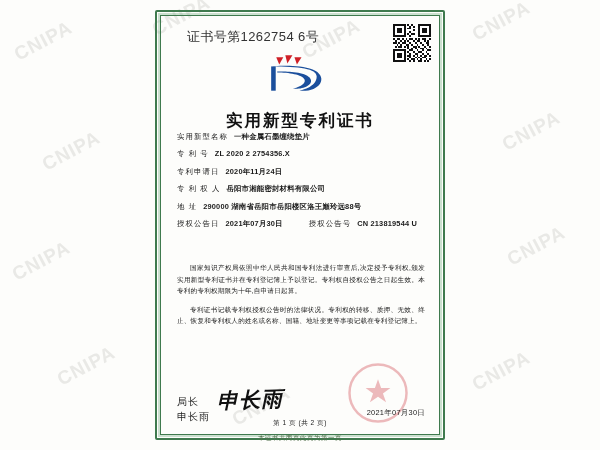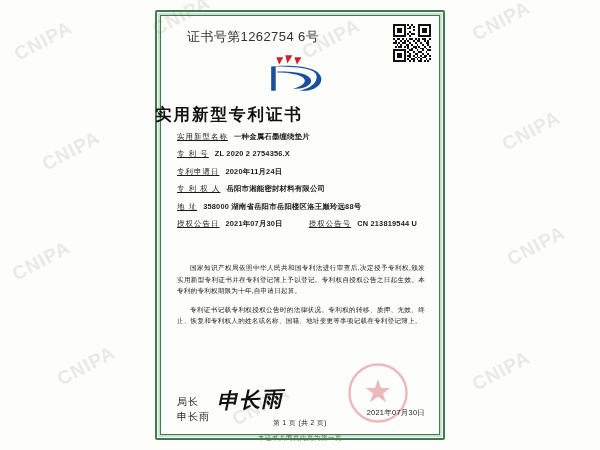--- a/index.html
+++ b/index.html
@@ -79,22 +79,22 @@
     left: 50%;
     top: 44px;
     transform: translateX(-50%);
     width: 86px;
     height: 40px;
   }
   #title {
     position: absolute;
     left: 0;
     right: 0;
-    top: 94px;
-    text-align: left;
+    top: 100px;
+    text-align: center;
     font-size: 16.5px;
     font-weight: bold;
     color: #111;
     letter-spacing: 2px;
     font-family: "DejaVu Sans", sans-serif;
   }
   #fields {
     position: absolute;
     left: 22px;
     right: 18px;
@@ -106,21 +106,20 @@
   .field-row {
     display: flex;
     align-items: baseline;
     margin-bottom: 7.5px;
     white-space: nowrap;
   }
   .field-label {
     flex: 0 0 auto;
     letter-spacing: 1.1px;
     color: #1a1a1a;
-    text-decoration: underline;
   }
   .field-value {
     margin-left: 6px;
     color: #1a1a1a;
     letter-spacing: 0.2px;
     overflow: hidden;
     text-overflow: ellipsis;
     font-weight: bold;
   }
   .field-row.dual .half {
@@ -367,21 +366,21 @@
       <div class="field-row">
         <span class="field-label">专利申请日</span>
         <span class="field-value">2020年11月24日</span>
       </div>
       <div class="field-row">
         <span class="field-label">专 利 权 人</span>
         <span class="field-value">岳阳市湘能密封材料有限公司</span>
       </div>
       <div class="field-row">
         <span class="field-label">地 址</span>
-        <span class="field-value">358000 湖南省岳阳市岳阳楼区洛王巅玲远88号</span>
+        <span class="field-value">290000 湖南省岳阳市岳阳楼区洛王巅玲远88号</span>
       </div>
       <div class="field-row dual">
         <span class="half">
           <span class="field-label">授权公告日</span>
           <span class="field-value">2021年07月30日</span>
         </span>
         <span class="half second">
           <span class="field-label">授权公告号</span>
           <span class="field-value">CN 213819544 U</span>
         </span>

